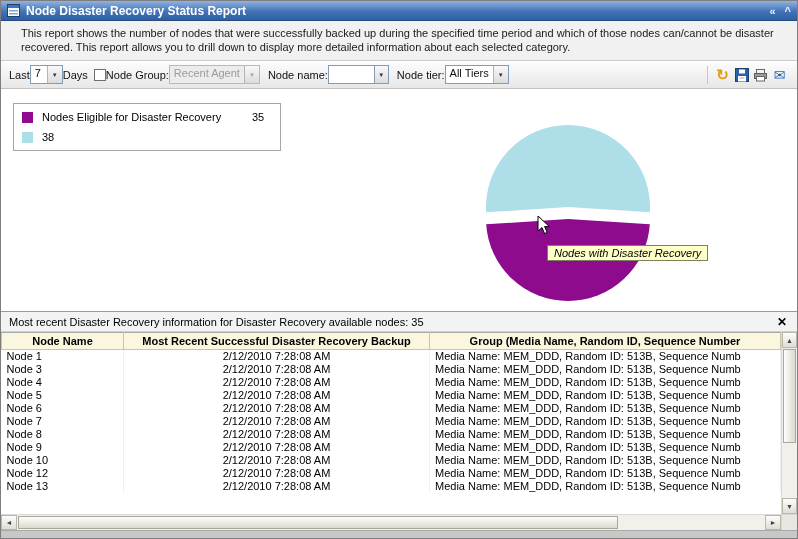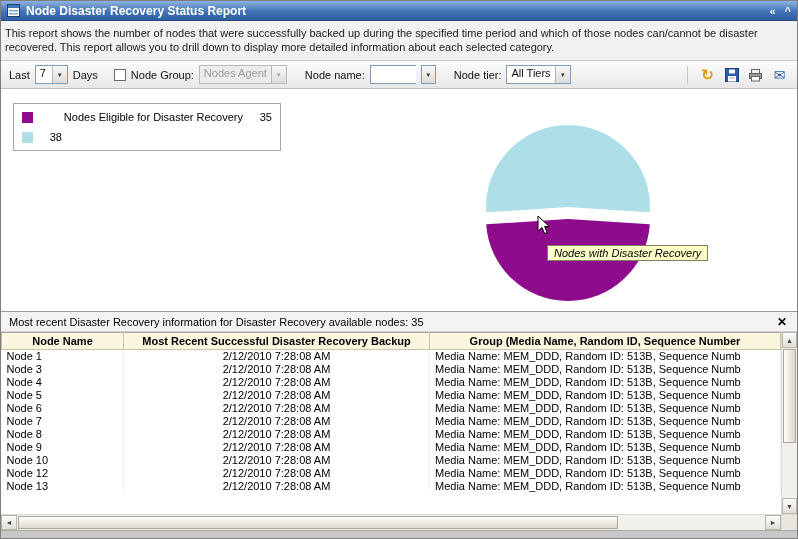--- a/index.html
+++ b/index.html
@@ -12,26 +12,26 @@
   
   .titlebar { flex:0 0 20px; background:linear-gradient(#8FB3E2,#4273B4 55%,#2F5FA4);
               display:flex; align-items:center; padding:0 6px; gap:6px;
               border-bottom:1px solid #24497E; }
   .titlebar-title { color:#fff; font-size:12px; font-weight:bold; flex:1; white-space:nowrap; }
   .tb-icons { display:flex; gap:9px; color:#E8F0FA; font-size:11px; font-weight:bold; }
   .tb-icons span { cursor:default; line-height:14px; }
 
   
   .desc { flex:0 0 40px; background:#F1F1F1; border-bottom:1px solid #CBCBCB;
-          padding:5px 4px; font-size:11px; line-height:14px; color:#1A1A1A; }
+          padding:5px 20px; font-size:11px; line-height:14px; color:#1A1A1A; }
 
   
   .filterbar { flex:0 0 28px; background:linear-gradient(#FDFDFD,#E7E7E7);
                border-bottom:1px solid #C2C2C2; display:flex; align-items:center;
-               padding:0 8px; font-size:11px; gap:5px; color:#111; }
+               padding:0 8px; font-size:11px; color:#111; }
   .combo { display:inline-flex; align-items:stretch; border:1px solid #7F9DB9; background:#fff; height:19px; }
   .combo .val { padding:1px 4px 0 4px; min-width:16px; white-space:nowrap; }
   .combo .arrowbtn { width:15px; background:linear-gradient(#F8F8F8,#DCDCDC);
                      border-left:1px solid #B5B5B5; display:flex; align-items:center;
                      justify-content:center; font-size:6px; color:#333; }
   .combo.disabled { background:#ECECEC; border-color:#B9B9B9; }
   .combo.disabled .val { color:#9B9B9B; }
   .combo.disabled .arrowbtn { color:#A5A5A5; }
   .checkbox { width:12px; height:12px; border:1px solid #6E6E6E; background:#fff; display:inline-block; }
   .textinput { width:46px; height:19px; border:1px solid #7F9DB9; border-right:none;
@@ -39,21 +39,21 @@
   .comboarrow-solo { width:15px; height:19px; border:1px solid #7F9DB9;
                      background:linear-gradient(#F8F8F8,#DCDCDC); display:flex;
                      align-items:center; justify-content:center; font-size:6px; color:#333; }
   .fspacer { flex:1; }
   .icon-sep { width:1px; height:18px; background:#C6C6C6; margin:0 5px; }
   .tool-icon { width:19px; height:19px; display:flex; align-items:center; justify-content:center; cursor:default; }
   .refresh-glyph { color:#E39C10; font-size:15px; font-weight:bold; line-height:15px; }
   .email-glyph { color:#2D5FA8; font-size:14px; line-height:14px; }
 
   
-  .chart-area { flex:0 0 222px; background:#fff; position:relative;text-align:right; }
+  .chart-area { flex:0 0 222px; background:#fff; position:relative; }
   .legend { position:absolute; left:12px; top:14px; width:268px; border:1px solid #A6A6A6;
             background:#fff; padding:7px 8px; display:flex; flex-direction:column; gap:8px; font-size:11px; }
   .legend-row { display:flex; align-items:center; gap:9px; }
   .swatch { width:11px; height:11px; flex:0 0 11px; }
   .lg-label { flex:1; white-space:nowrap; }
   .lg-value { width:20px; }
   .pie-svg { position:absolute; left:462px; top:22px; }
   .cursor-svg { position:absolute; left:536px; top:126px; }
   .tooltip { position:absolute; left:546px; top:156px; background:#FFFFC8;
              border:1px solid #7F7F58; font-size:11px; padding:1px 6px; white-space:nowrap; color:#000;font-style:italic; }
@@ -116,21 +116,21 @@
     <span>Last</span>
     <span class="combo">
       <span class="val">7</span>
       <span class="arrowbtn">▼</span>
     </span>
     <span>Days</span>
     <span style="width:6px"></span>
     <span class="checkbox"></span>
     <span>Node Group:</span>
     <span class="combo disabled">
-      <span class="val">Nodes Agent</span>
+      <span class="val">Recent Agent</span>
       <span class="arrowbtn">▼</span>
     </span>
     <span style="width:8px"></span>
     <span>Node name:</span>
     <input class="textinput" value="" style="">
     <span class="comboarrow-solo">▼</span>
     <span style="width:8px"></span>
     <span>Node tier:</span>
     <span class="combo">
       <span class="val">All Tiers</span>

